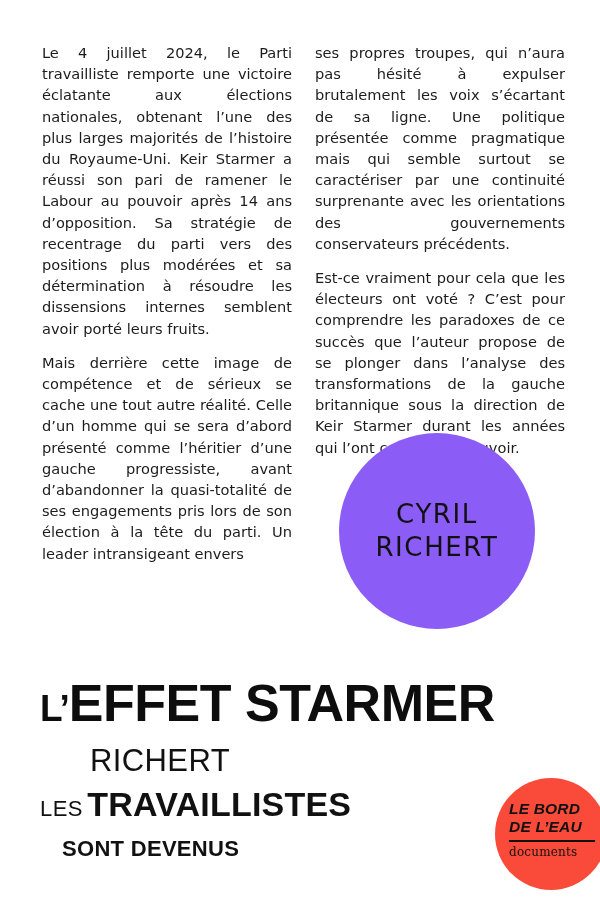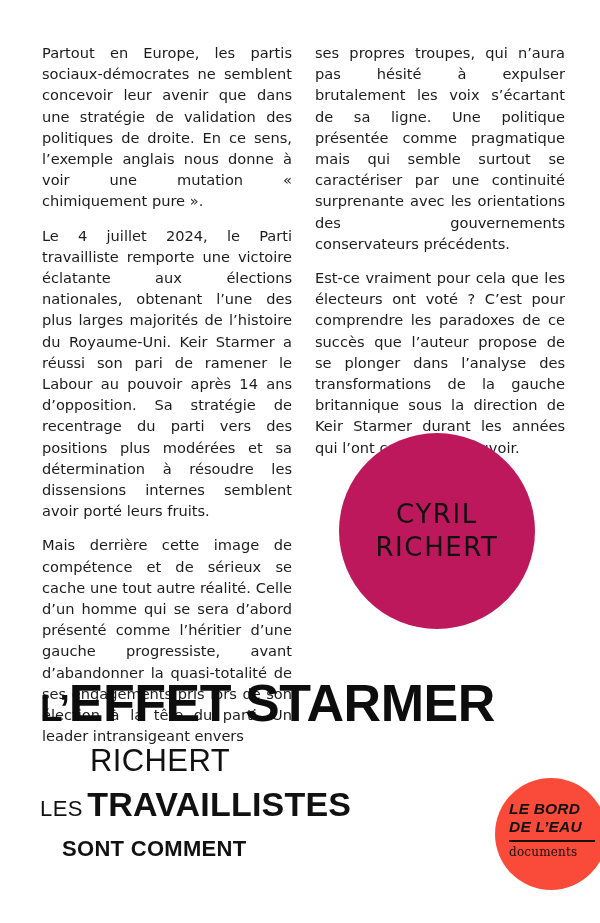--- a/index.html
+++ b/index.html
@@ -43,21 +43,21 @@
   .col p:last-child { margin-bottom: 0; }
 
   
   .author-bubble {
     position: absolute;
     left: 339px;
     top: 433px;
     width: 196px;
     height: 196px;
     border-radius: 50%;
-    background: #be185d;
+    background: #8b5cf6;
     display: flex;
     flex-direction: column;
     align-items: center;
     justify-content: center;
   }
   .author-line {
     font-family: "DejaVu Sans", sans-serif;
     font-size: 26px;
     letter-spacing: 1.6px;
     color: #111111;
@@ -165,21 +165,20 @@
     color: #111111;
     width: 86px;
   }
 </style>
 </head>
 <body>
 
 <div class="blurb">
 
   <div class="col col-left">
-    <p>Partout en Europe, les partis sociaux-démocrates ne semblent concevoir leur avenir que dans une stratégie de validation des politiques de droite. En ce sens, l’exemple anglais nous donne à voir une mutation « chimiquement pure ».</p>
     <p>Le 4 juillet 2024, le Parti travailliste remporte une victoire éclatante aux élections nationales, obtenant l’une des plus larges majorités de l’histoire du Royaume-Uni. Keir Starmer a réussi son pari de ramener le Labour au pouvoir après 14 ans d’opposition. Sa stratégie de recentrage du parti vers des positions plus modérées et sa détermination à résoudre les dissensions internes semblent avoir porté leurs fruits.</p>
     <p>Mais derrière cette image de compétence et de sérieux se cache une tout autre réalité. Celle d’un homme qui se sera d’abord présenté comme l’héritier d’une gauche progressiste, avant d’abandonner la quasi-totalité de ses engagements pris lors de son élection à la tête du parti. Un leader intransigeant envers</p>
   </div>
 
   <div class="col col-right">
     <p>ses propres troupes, qui n’aura pas hésité à expulser brutalement les voix s’écartant de sa ligne. Une politique présentée comme pragmatique mais qui semble surtout se caractériser par une continuité surprenante avec les orientations des gouvernements conservateurs précédents.</p>
     <p>Est-ce vraiment pour cela que les électeurs ont voté ? C’est pour comprendre les paradoxes de ce succès que l’auteur propose de se plonger dans l’analyse des transformations de la gauche britannique sous la direction de Keir Starmer durant les années qui l’ont conduit au pouvoir.</p>
   </div>
 
 </div>
@@ -195,21 +194,21 @@
 
 <div class="subtitle-block">
   <div class="sub-line sub-l1">
     <span class="sub-med">RICHERT</span>
   </div>
   <div class="sub-line sub-l2">
     <span class="sub-small">LES</span>
     <span class="sub-big">TRAVAILLISTES</span>
   </div>
   <div class="sub-line sub-l3">
-    <span class="sub-smallbold">SONT COMMENT</span>
+    <span class="sub-smallbold">SONT DEVENUS</span>
   </div>
 </div>
 
 <div class="publisher-logo">
   <div class="logo-inner">
     <div class="logo-word">LE BORD</div>
     <div class="logo-word">DE L’EAU</div>
     <div class="logo-rule"></div>
     <div class="logo-sub">documents</div>
   </div>

